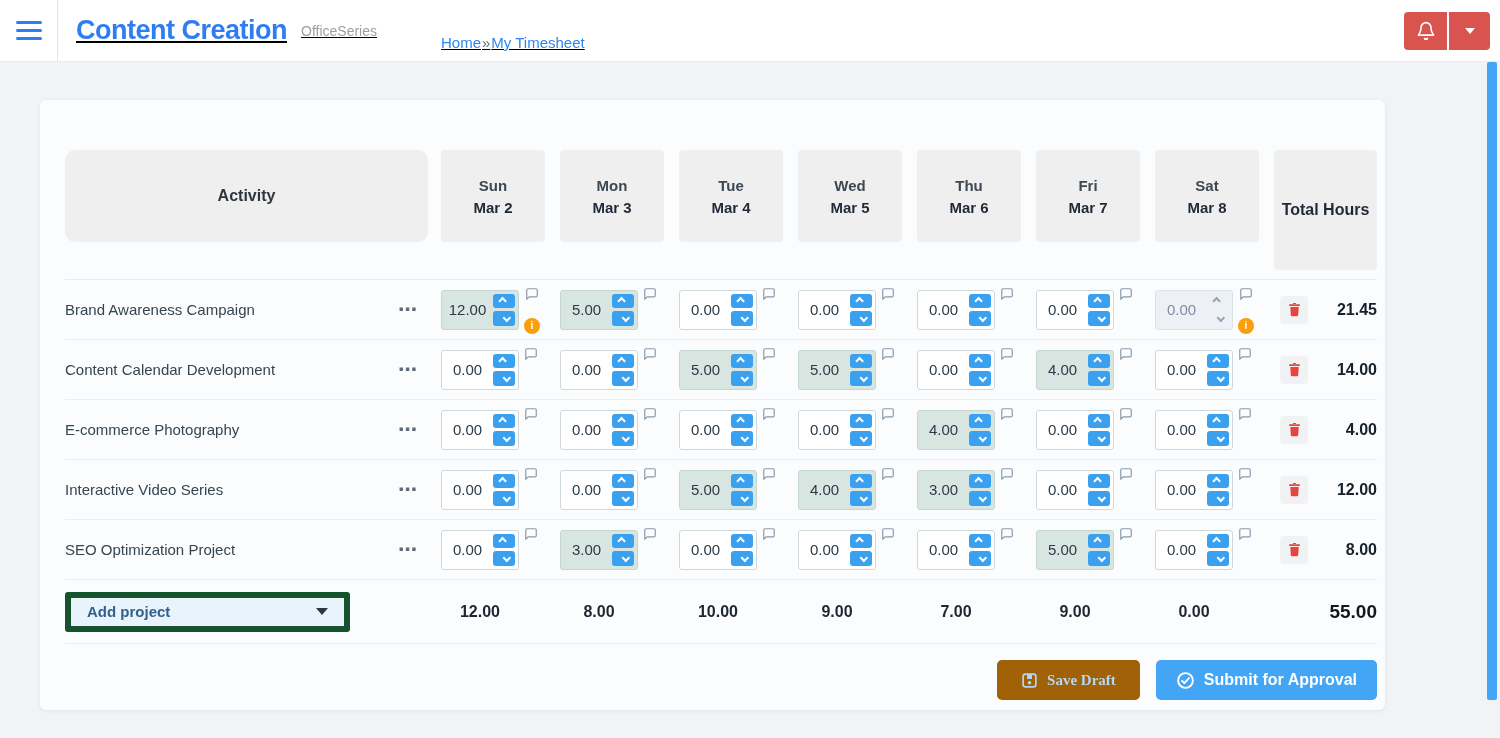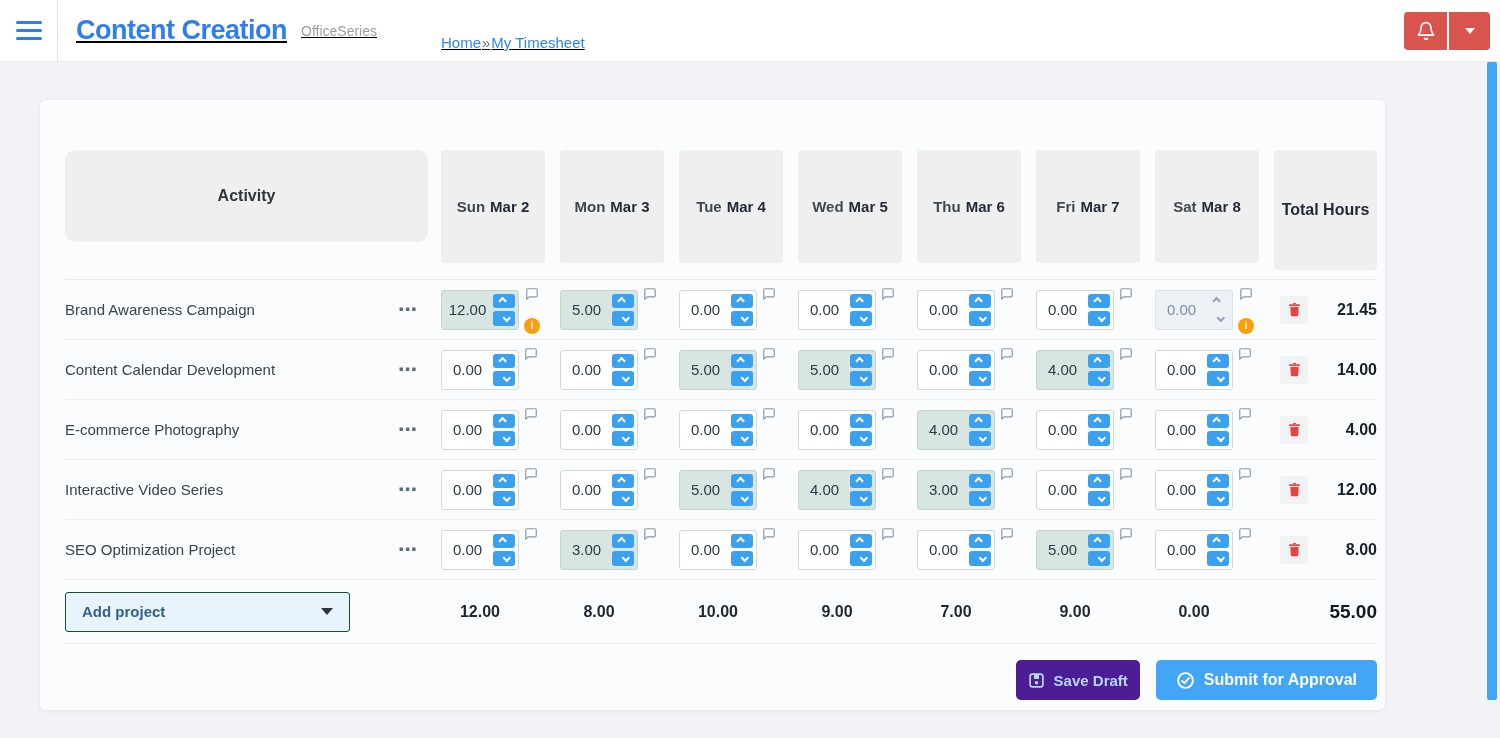--- a/index.html
+++ b/index.html
@@ -26,21 +26,21 @@
   .scrollbar { position:absolute; top:62px; right:3px; width:10px; height:638px; background:#42a5f5; border-radius:2px; }
 
   
   .card { position:absolute; left:40px; top:100px; width:1345px; height:610px; background:#fbfcfd; border-radius:6px; box-shadow:0 1px 4px rgba(0,0,0,0.07); padding:50px 8px 0 25px; }
 
   .grid-row { display:grid; grid-template-columns:376px repeat(7,119px) 103px; align-items:center; }
 
   
   .header-row { align-items:stretch; padding-bottom:9px; border-bottom:1px solid #e8ebee; }
   .activity-head { background:#efefef; border-radius:10px; height:92px; margin-right:13px; display:flex; align-items:center; justify-content:center; font-weight:700; font-size:16px; color:#2f3640; }
-  .day-head { background:#efefef; border-radius:4px; height:113px; width:104px; display:flex; align-items:center; justify-content:center; gap:5px; }
+  .day-head { background:#efefef; border-radius:4px; height:92px; width:104px; display:flex; flex-direction:column; align-items:center; justify-content:center; gap:5px; }
   .day-name { font-size:15px; font-weight:600; color:#3d4852; }
   .day-date { font-size:15px; font-weight:700; color:#1f2937; }
   .total-head { background:#efefef; border-radius:4px; height:120px; display:flex; align-items:center; justify-content:center; font-weight:700; font-size:16px; color:#1f2937; text-align:center; }
 
   
   .data-row { height:60px; border-bottom:1px solid #eceff1; }
   .activity-cell { display:flex; align-items:center; justify-content:space-between; padding-right:22px; }
   .activity-name { font-size:15px; color:#36454f; }
   .row-menu { color:#5f6b76; font-size:19px; font-weight:700; letter-spacing:2px; cursor:pointer; line-height:1; }
 
@@ -61,31 +61,31 @@
   .cell-icons { display:flex; flex-direction:column; justify-content:space-between; align-items:center; height:48px; padding-top:1px; }
   .comment { cursor:pointer; line-height:0; }
   .warn-badge { width:16px; height:16px; border-radius:50%; background:#fb9e0c; color:#fff; font-size:10px; font-weight:700; display:flex; align-items:center; justify-content:center; font-style:normal; }
 
   .end-cell { display:flex; align-items:center; justify-content:space-between; padding-left:6px; }
   .trash-btn { width:28px; height:28px; background:#f1f2f3; border:none; border-radius:4px; display:flex; align-items:center; justify-content:center; cursor:pointer; }
   .row-total { font-weight:700; font-size:16px; color:#16202a; }
 
   
   .footer-row { height:64px; border-bottom:1px solid #eceff1; }
-  .add-project { width:285px; height:40px; background:#e9f3fc; border:1px solid #14532d; border-radius:3px; display:flex; align-items:center; justify-content:space-between; padding:8px 16px; cursor:pointer; }
+  .add-project { width:285px; height:40px; background:#e9f3fc; border:6px solid #14532d; border-radius:3px; display:flex; align-items:center; justify-content:space-between; padding:8px 16px; cursor:pointer; }
   .add-project-label { color:#33618c; font-weight:700; font-size:15px; }
   .caret-dark { width:0; height:0; border-left:6px solid transparent; border-right:6px solid transparent; border-top:7px solid #2f3542; }
   .day-total { width:78px; text-align:center; font-weight:700; font-size:16px; color:#1d2731; }
   .grand-cell { text-align:right; }
   .grand-total { font-size:19px; font-weight:800; color:#0f1720; }
 
   
   .actions { display:flex; justify-content:flex-end; gap:16px; padding:16px 0; }
   .btn { height:40px; border:none; border-radius:5px; display:flex; align-items:center; gap:9px; font-family:inherit; font-weight:700; cursor:pointer; }
-  .btn-save { background:#4c1d95; color:#b3d7f6; font-size:15px; padding:0 12px; cursor:default; }
+  .btn-save { background:#a16207; color:#b3d7f6; font-size:15px; padding:0 24px; cursor:default;font-family:Liberation Serif, serif; }
   .btn-submit { background:#42a5f5; color:#fff; font-size:16px; padding:0 20px; }
 </style>
 </head>
 <body>
 
 <div class="topbar">
   <div class="menu-wrap">
     <div class="hamburger">
         <span></span>
         <span></span>

